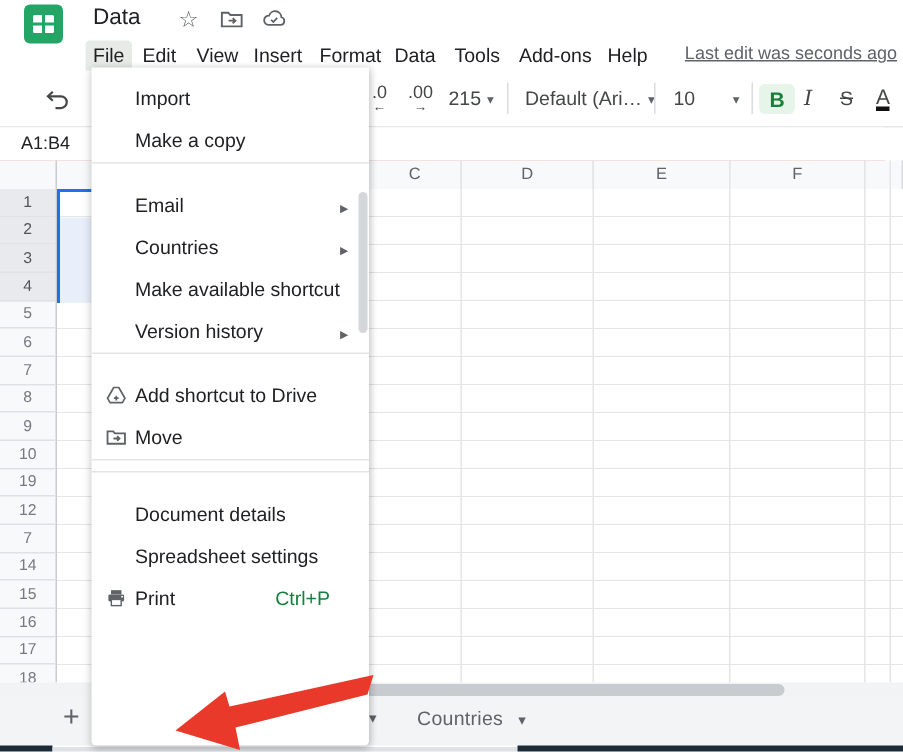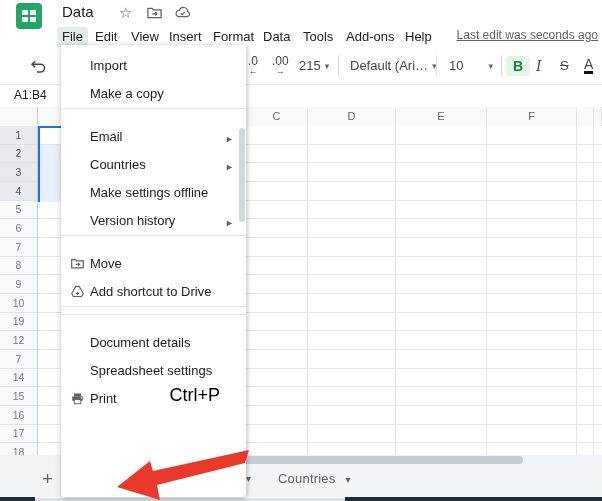--- a/index.html
+++ b/index.html
@@ -72,21 +72,21 @@
   .strip.dark{background:#1d2a38;}
   .strip.light{background:#dfe2e5;}
 
   
   .file-menu{position:absolute;left:61px;top:45px;width:185px;height:452px;background:#fff;z-index:50;
      box-shadow:0 2px 6px rgba(0,0,0,.22),2px 0 4px rgba(0,0,0,.08);border-radius:0 0 3px 3px;box-sizing:border-box;padding-top:0;}
   .mi{display:flex;align-items:flex-end;height:28px;padding:0 12px 0 6px;font-size:13px;color:#202124;}
   .mi .mic{width:20px;margin-right:3px;display:flex;align-items:center;justify-content:center;}
   .mi .mil{flex:1;white-space:nowrap;}
   .mi .sub{color:#5f6368;font-size:9px;}
-  .mi .short{color:#000000;font-size:18px;margin-right:14px;}
+  .mi .short{color:#15803d;font-size:13px;margin-right:14px;}
   .mdiv{border-top:1px solid #e3e5e7;margin:7px 0;}
   .menu-scroll{position:absolute;right:1px;top:83px;width:6px;height:94px;background:#d4d7da;border-radius:3px;}
 
   
   .arrow-svg{position:absolute;left:0;top:0;width:602px;height:501px;z-index:60;pointer-events:none;}
 
   svg.mini{display:block;}
 </style>
 </head>
 <body>
@@ -250,45 +250,45 @@
         <span class="mil">Email</span>
         <span class="sub">►</span>
       </div>
     <div class="mi">
         <span class="mic"></span>
         <span class="mil">Countries</span>
         <span class="sub">►</span>
       </div>
     <div class="mi">
         <span class="mic"></span>
-        <span class="mil">Make settings offline</span>
+        <span class="mil">Make available shortcut</span>
       </div>
     <div class="mi">
         <span class="mic"></span>
         <span class="mil">Version history</span>
         <span class="sub">►</span>
       </div>
     <div class="mdiv"></div>
+    <div class="mi">
+      <span class="mic">
+          <svg class="mini" width="15" height="15" viewBox="0 0 16 16">
+            <path d="M6.2 2.5h3.6l4.4 7.6-1.8 3.2H3.6L1.8 10.1z" fill="none" stroke="#5f6368" stroke-width="1.2" stroke-linejoin="round"></path>
+            <path d="M8 8.3v3.4M6.3 10h3.4" fill="none" stroke="#5f6368" stroke-width="1.2"></path>
+          </svg>
+        </span>
+      <span class="mil">Add shortcut to Drive</span>
+    </div>
     <div class="mi">
       <span class="mic">
           <svg class="mini" width="15" height="15" viewBox="0 0 16 16">
             <path d="M1.8 3.8h4l1.3 1.4h7.1v7.4H1.8z" fill="none" stroke="#5f6368" stroke-width="1.3"></path>
             <path d="M6 8.9h4.2M8.6 7.3l1.7 1.6-1.7 1.6" fill="none" stroke="#5f6368" stroke-width="1.3"></path>
           </svg>
         </span>
       <span class="mil">Move</span>
-    </div>
-    <div class="mi">
-      <span class="mic">
-          <svg class="mini" width="15" height="15" viewBox="0 0 16 16">
-            <path d="M6.2 2.5h3.6l4.4 7.6-1.8 3.2H3.6L1.8 10.1z" fill="none" stroke="#5f6368" stroke-width="1.2" stroke-linejoin="round"></path>
-            <path d="M8 8.3v3.4M6.3 10h3.4" fill="none" stroke="#5f6368" stroke-width="1.2"></path>
-          </svg>
-        </span>
-      <span class="mil">Add shortcut to Drive</span>
     </div>
     <div class="mdiv"></div>
     <div class="mdiv"></div>
     <div class="mi">
         <span class="mic"></span>
         <span class="mil">Document details</span>
       </div>
     <div class="mi">
         <span class="mic"></span>
         <span class="mil">Spreadsheet settings</span>

